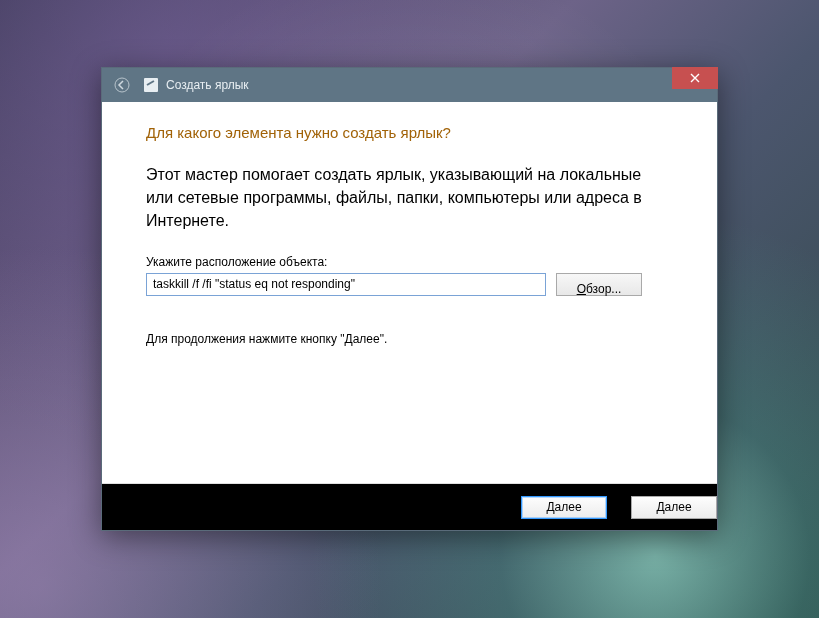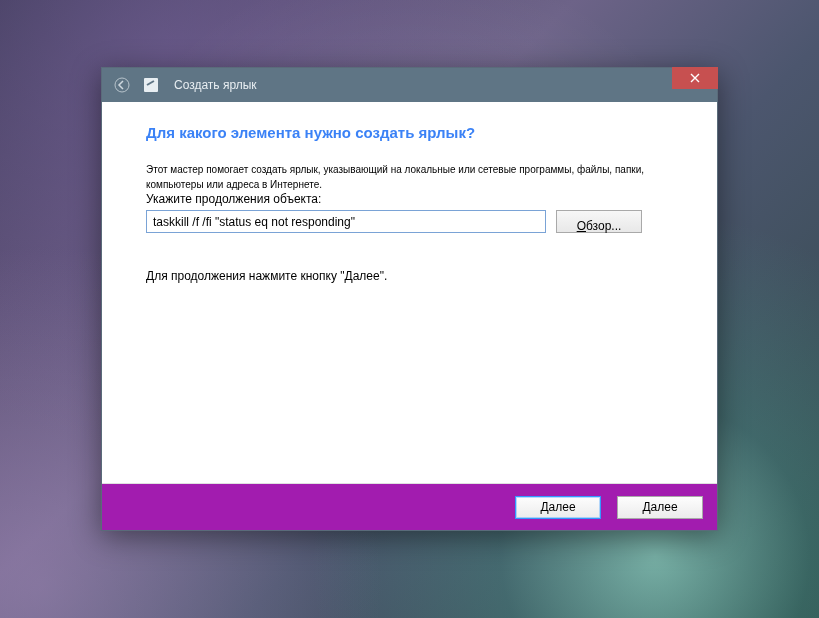--- a/index.html
+++ b/index.html
@@ -67,21 +67,21 @@
   .title-icon::after{
     content:"";
     position:absolute;
     left:3px; top:6px;
     width:8px; height:2px;
     background:#5f7585;
     transform: rotate(-30deg);
     transform-origin: left center;
   }
   .title-text {
-    margin-left: 16px;
+    margin-left: 8px;
     font-size: 12px;
   }
   .close-btn {
     position: absolute;
     right: -1px; top: -1px;
     width: 46px; height: 22px;
     background: #c75050;
     color: #fff;
     display: flex;
     align-items: center;
@@ -92,29 +92,30 @@
   .close-btn svg { display:block; }
 
   .content {
     flex: 1 1 auto;
     padding: 22px 44px 10px 44px;
     color: #000;
     font-size: 12px;
     position: relative;
   }
   .heading {
-    color: #3b82f6;
+    color: #a16207;
     font-size: 15px;
-    font-weight: 700;
+    font-weight: 400;
     margin: 0 0 22px 0;
   }
   .description {
-    font-size: 10px;
+    font-size: 16px;
     color: #000;
     line-height: 1.45;
+    margin-bottom: 22px;
     max-width: 510px;
   }
   .field-label {
     font-size: 12px;
     margin-bottom: 4px;
   }
   .field-row {
     display: flex;
     align-items: stretch;
     gap: 10px;
@@ -143,26 +144,25 @@
   .browse-btn .u { text-decoration: underline; }
   .continue-hint {
     margin-top: 36px;
     font-size: 12px;
   }
 
   .footer {
     flex: 0 0 auto;
     height: 46px;
     border-top: 1px solid #e0e0e0;
-    background: #a21caf;
+    background: #000000;
     display: flex;
     align-items: center;
     justify-content: flex-end;
-    padding-right: 14px;
-    gap: 16px;
+    gap: 24px;
   }
   .footer button {
     width: 86px;
     height: 23px;
     background: linear-gradient(#fdfdfd, #ececec);
     border: 1px solid #a9a9a9;
     font-size: 12px;
     font-family: inherit;
     cursor: default;
     padding: 0;
@@ -193,21 +193,21 @@
       <svg width="10" height="10" viewBox="0 0 10 10">
         <path d="M1 1 L9 9 M9 1 L1 9" stroke="#fff" stroke-width="1.4"></path>
       </svg>
     </div>
   </div>
 
   <div class="content">
     <h1 class="heading">Для какого элемента нужно создать ярлык?</h1>
     <div class="description">Этот мастер помогает создать ярлык, указывающий на локальные или сетевые программы, файлы, папки, компьютеры или адреса в Интернете.</div>
 
-    <div class="field-label">Укажите продолжения объекта:</div>
+    <div class="field-label">Укажите расположение объекта:</div>
     <div class="field-row">
       <input type="text" class="text-input" value="taskkill /f /fi &quot;status eq not responding&quot;" style="">
       <button class="browse-btn">
         <span class="u">О</span><span>бзор...</span>
       </button>
     </div>
 
     <div class="continue-hint">Для продолжения нажмите кнопку "Далее".</div>
   </div>
 

